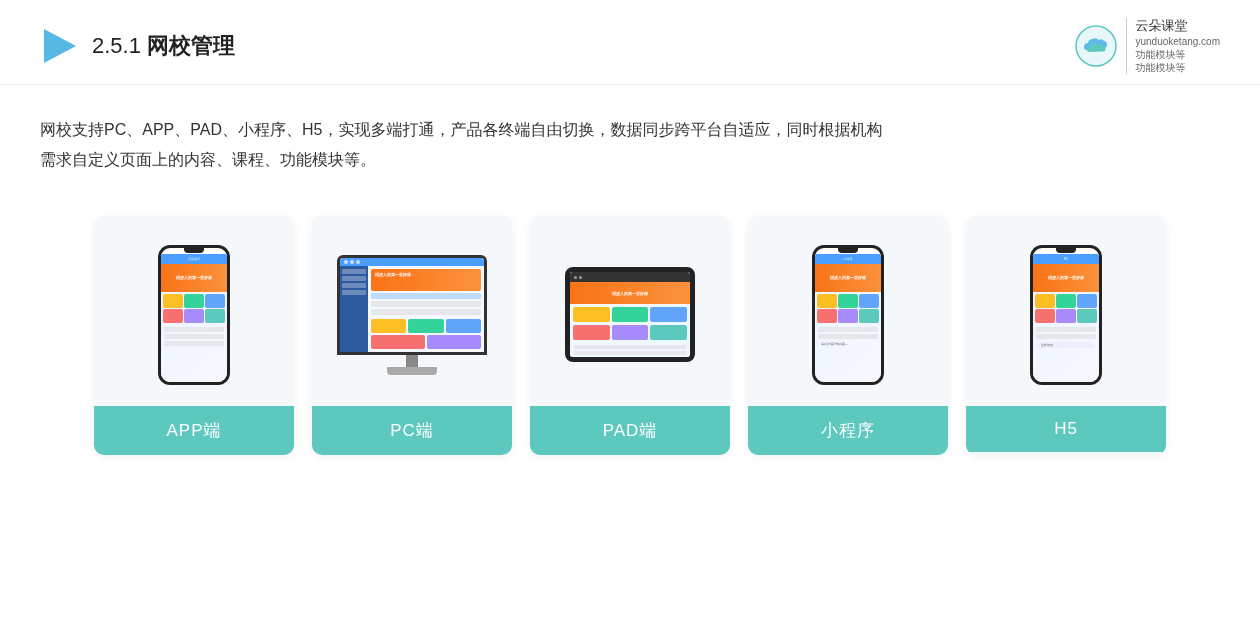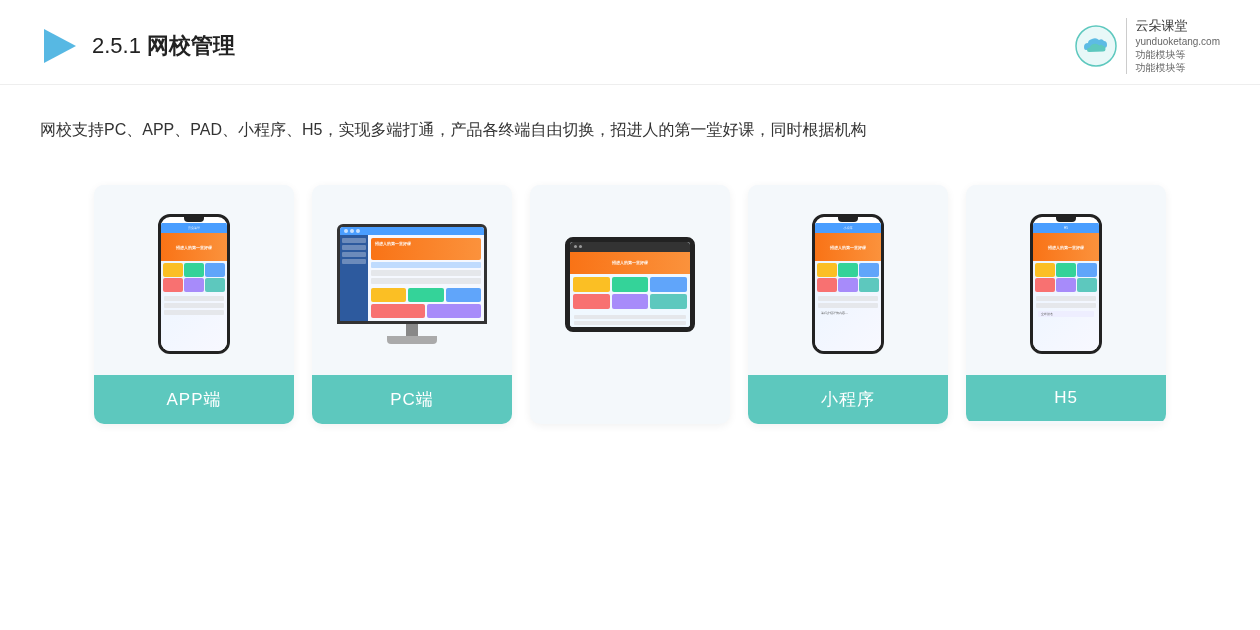--- a/index.html
+++ b/index.html
@@ -395,21 +395,22 @@
           <span>功能模块等</span>
         </span>
         <span class="logo-sub">
           <span>功能模块等</span>
         </span>
       </div>
     </div>
   </div>
 
   <div class="description">
-    <div>网校支持PC、APP、PAD、小程序、H5，实现多端打通，产品各终端自由切换，招进人的第一堂好课，同时根据机构</div>
+    <div>网校支持PC、APP、PAD、小程序、H5，实现多端打通，产品各终端自由切换，数据同步跨平台自适应，同时根据机构</div>
+    <div>需求自定义页面上的内容、课程、功能模块等。</div>
   </div>
 
   <div class="cards-section">
 
     <div class="card">
       <div class="card-image-area">
         <div class="phone">
           <div class="phone-notch"></div>
           <div class="phone-screen">
             <div class="phone-content">
@@ -508,20 +509,21 @@
               <div class="tablet-card" style="background:#a78bfa;"></div>
               <div class="tablet-card" style="background:#5dc8be;"></div>
             </div>
             <div class="tablet-bottom-rows">
               <div class="tablet-row"></div>
               <div class="tablet-row"></div>
             </div>
           </div>
         </div>
       </div>
+      <div class="card-label">PAD端</div>
     </div>
 
     <div class="card">
       <div class="card-image-area">
         <div class="phone">
           <div class="phone-notch"></div>
           <div class="phone-screen">
             <div class="phone-content">
               <div class="phone-topbar">
                 <div class="phone-topbar-text">小程序</div>

